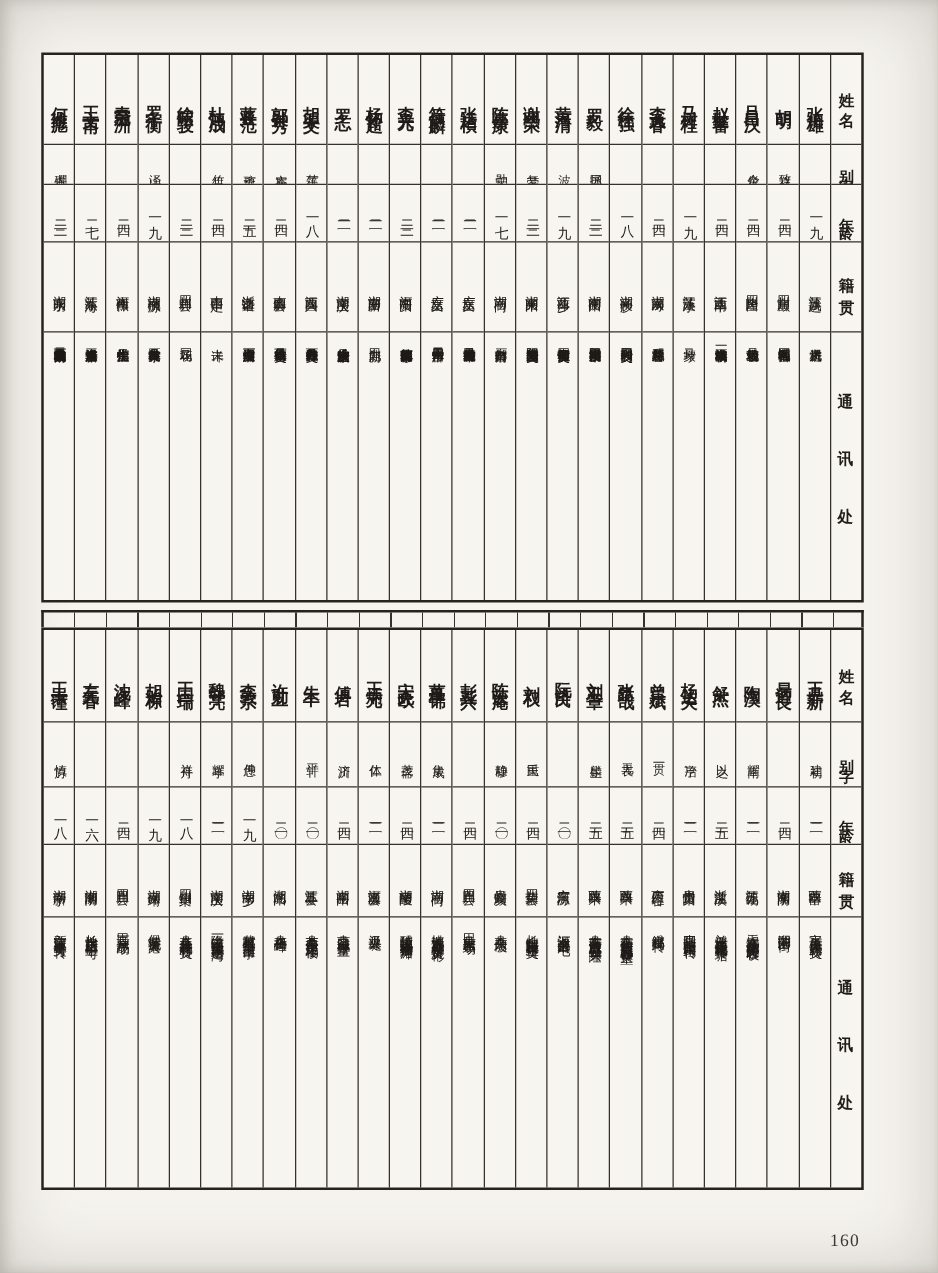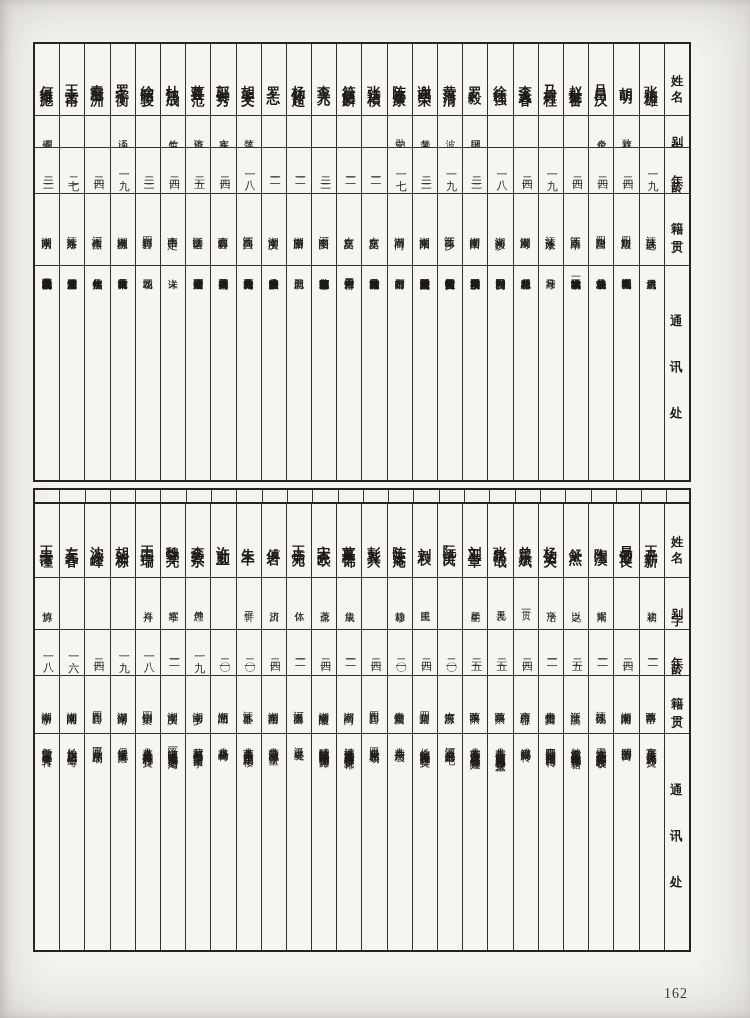--- a/index.html
+++ b/index.html
@@ -453,14 +453,14 @@
         <div class="col header-col">
         <div class="cell hcell c-name">姓名</div>
         <div class="cell hcell c-courtesy">别字</div>
         <div class="cell hcell c-age">年龄</div>
         <div class="cell hcell c-origin">籍贯</div>
         <div class="cell hcell c-address">通讯处</div>
       </div>
     </div>
 
   </div>
-  <div class="pagenum">162</div>
+  <div class="pagenum">160</div>
 </div>
 
 </body></html>

